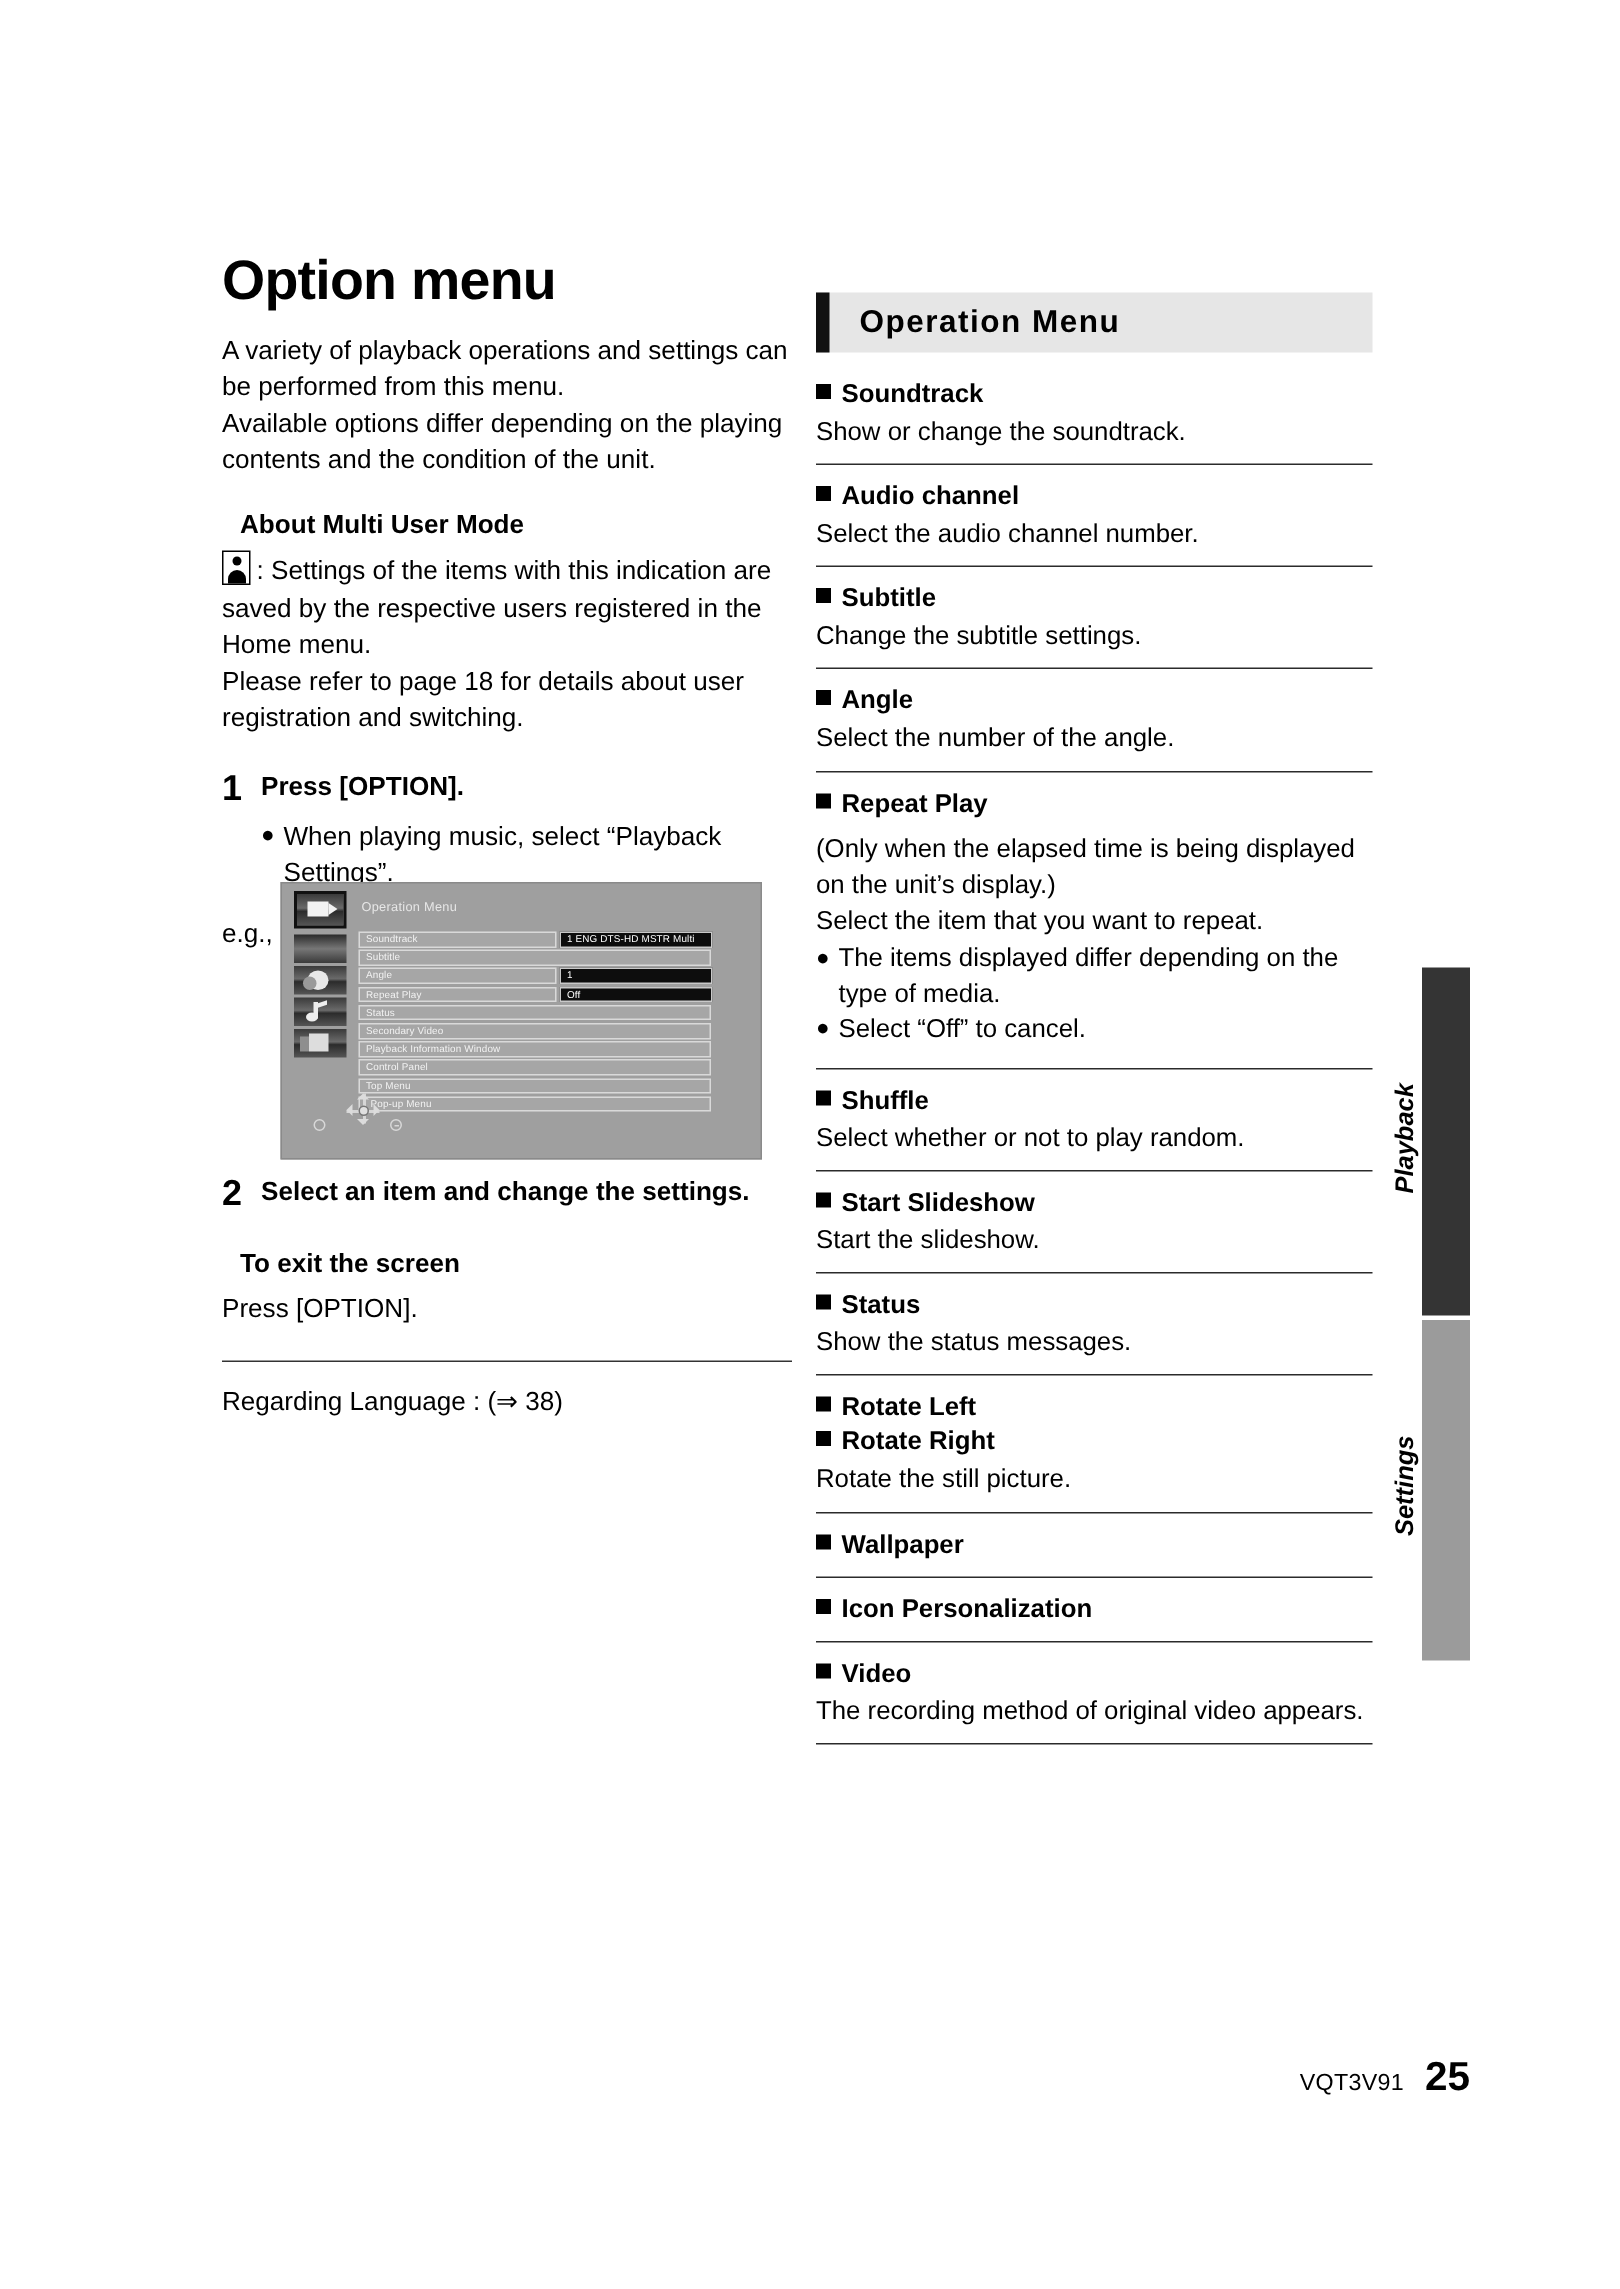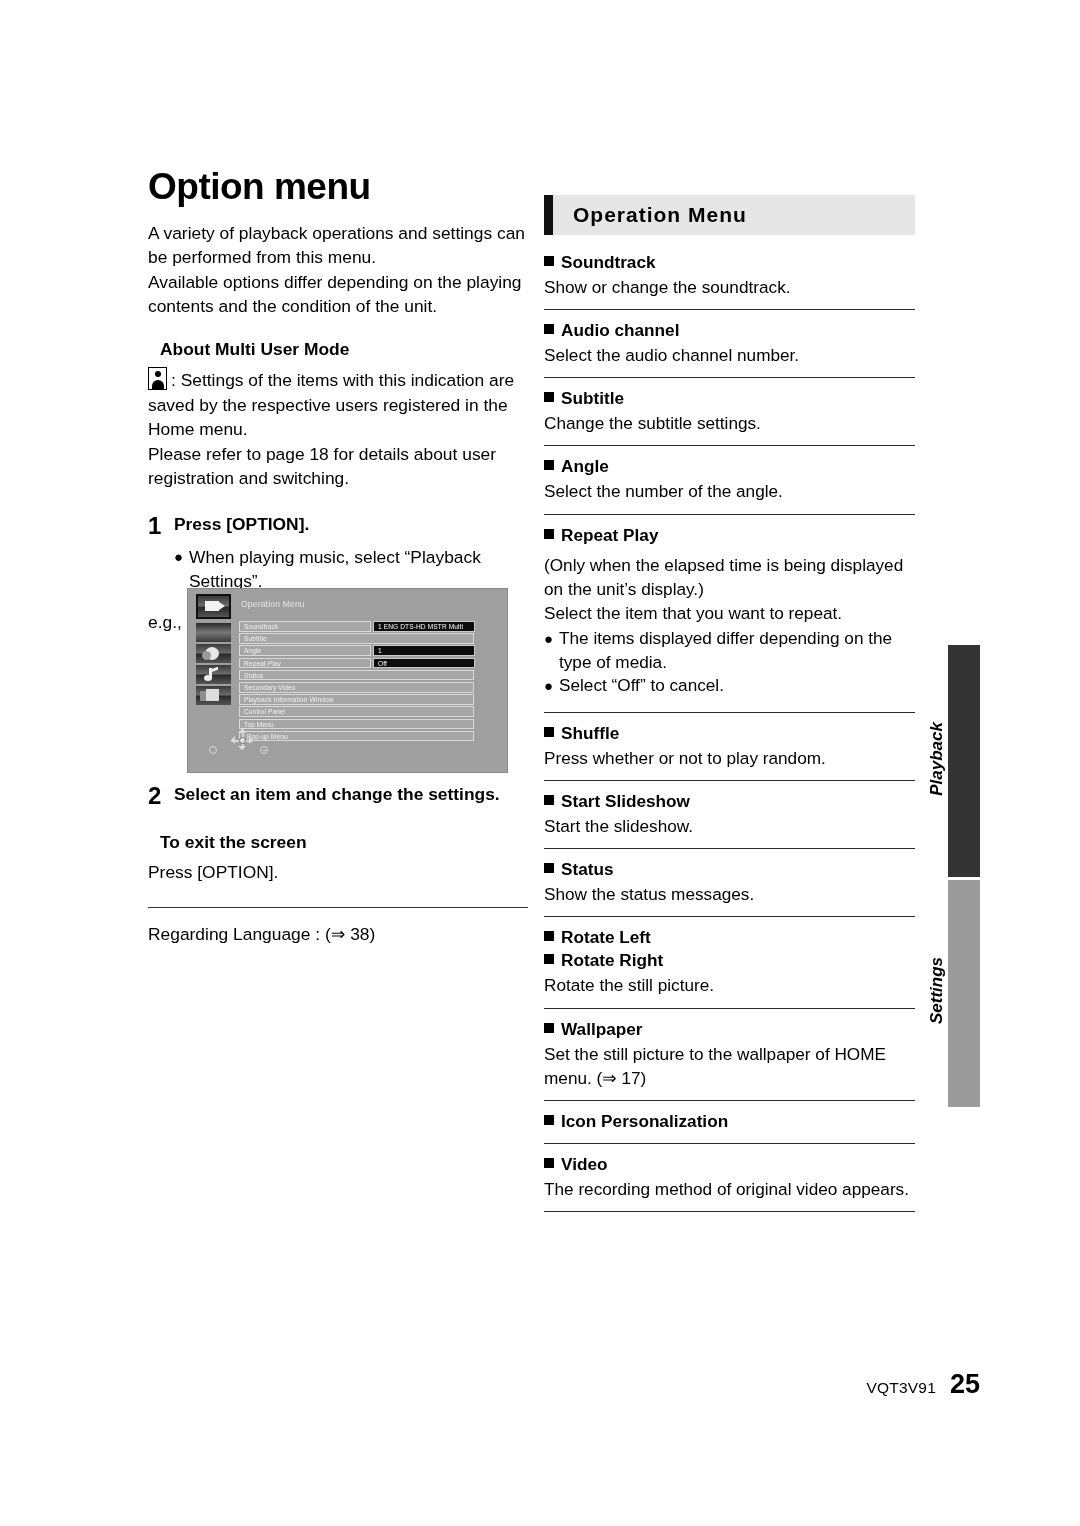--- a/index.html
+++ b/index.html
@@ -625,21 +625,21 @@
           </div>
       </div>
     </div>
     <hr class="hr-right" style="margin-top:14px">
 
     <div class="entry">
       <div class="entry-title">
           <span class="sq"></span>
           <span>Shuffle</span>
         </div>
-      <div class="entry-body">Press whether or not to play random.</div>
+      <div class="entry-body">Select whether or not to play random.</div>
     </div>
     <hr class="hr-right">
 
     <div class="entry">
       <div class="entry-title">
           <span class="sq"></span>
           <span>Start Slideshow</span>
         </div>
       <div class="entry-body">Start the slideshow.</div>
     </div>
@@ -665,21 +665,20 @@
         </div>
       <div class="entry-body">Rotate the still picture.</div>
     </div>
     <hr class="hr-right">
 
     <div class="entry">
       <div class="entry-title">
           <span class="sq"></span>
           <span>Wallpaper</span>
         </div>
-      <div class="entry-body">Set the still picture to the wallpaper of HOME menu. (⇒ 17)</div>
     </div>
     <hr class="hr-right">
 
     <div class="entry">
       <div class="entry-title">
           <span class="sq"></span>
           <span>Icon Personalization</span>
         </div>
     </div>
     <hr class="hr-right">

